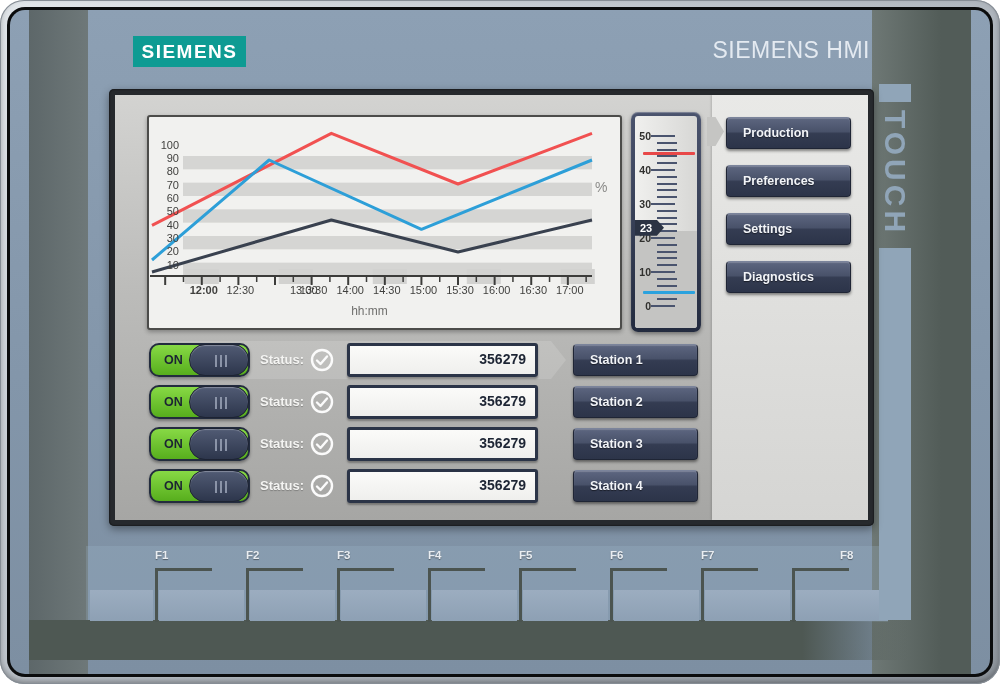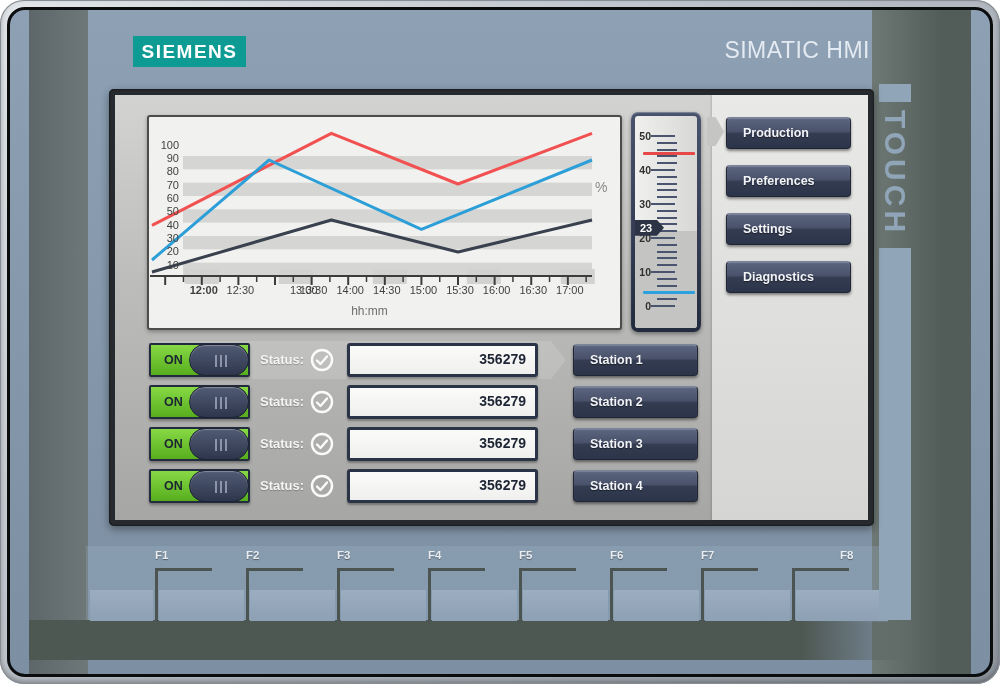--- a/index.html
+++ b/index.html
@@ -65,21 +65,21 @@
   
   .navybtn{width:125px;height:32px;border-radius:4px;color:#f2f4f8;font-size:12.5px;font-weight:bold;
     display:flex;align-items:center;padding-left:16px;cursor:pointer;
     background:linear-gradient(180deg,#5d6680 0%,#49526a 45%,#343c52 52%,#2c3449 100%);
     border:1px solid #1f2535;border-top-color:#7b849b;
     box-shadow:0 2px 3px rgba(0,0,0,.45), inset 0 1px 1px rgba(255,255,255,.2);
     text-shadow:0 1px 1px rgba(0,0,0,.5);}
   
   .rowband{left:152px;top:341px;width:414px;height:38px;background:rgba(255,255,255,.14);
     clip-path:polygon(0 0,calc(100% - 15px) 0,100% 50%,calc(100% - 15px) 100%,0 100%);}
-  .toggle{width:101px;height:34px;border-radius:2px;border:2px solid #232c3e;
+  .toggle{width:101px;height:34px;border-radius:10px;border:2px solid #232c3e;
     background:linear-gradient(180deg,#87d945,#57ae1d);box-shadow:0 2px 3px rgba(0,0,0,.35);cursor:pointer;}
   .toggle .on{position:absolute;left:13px;top:8px;font-size:12.5px;font-weight:bold;color:#1c2433;}
   .knob{position:absolute;right:-1px;top:-1px;width:60px;height:32px;border-radius:16px;
     background:linear-gradient(180deg,#515b74,#2d364c);border:1px solid #1d2333;
     box-shadow:inset 0 1px 1px rgba(255,255,255,.3);}
   .grip{position:absolute;top:10px;width:2px;height:12px;background:#8b94a8;}
   .statuslab{width:60px;color:#f4f4f2;font-size:13px;font-weight:bold;text-shadow:0 1px 1px rgba(0,0,0,.25);}
   .field{width:191px;height:34px;background:linear-gradient(180deg,#fbfbf9,#efefed);
     border:3px solid #2b3447;border-radius:3px;box-shadow:0 2px 2px rgba(0,0,0,.3);
     color:#1d2534;font-size:14px;font-weight:bold;text-align:right;line-height:27px;padding-right:9px;cursor:text;}
@@ -127,21 +127,21 @@
           <div class="abs bracket-v" style="left: 610px;"></div>
           <div class="abs fkey-label" style="left: 701px;">F7</div>
           <div class="abs bracket-h" style="left: 701px; width: 57px;"></div>
           <div class="abs bracket-v" style="left: 701px;"></div>
           <div class="abs fkey-label" style="left: 792px; margin-left: 48px;">F8</div>
           <div class="abs bracket-h" style="left: 792px; width: 57px;"></div>
           <div class="abs bracket-v" style="left: 792px;"></div>
         </div>
 
       <div class="abs logo">SIEMENS</div>
-      <div class="abs product">SIMATIC HMI</div>
+      <div class="abs product">SIEMENS HMI</div>
       <div class="abs touchbar" style="top:84px;height:18px;"></div>
       <div class="abs touchword">
           <span>TOUCH</span>
         </div>
       <div class="abs touchbar" style="top:248px;height:372px;"></div>
 
       <div class="abs screen-outer"></div>
       <div class="abs screen"></div>
       <div class="abs sidebar"></div>
       <div class="abs navarrow"></div>

